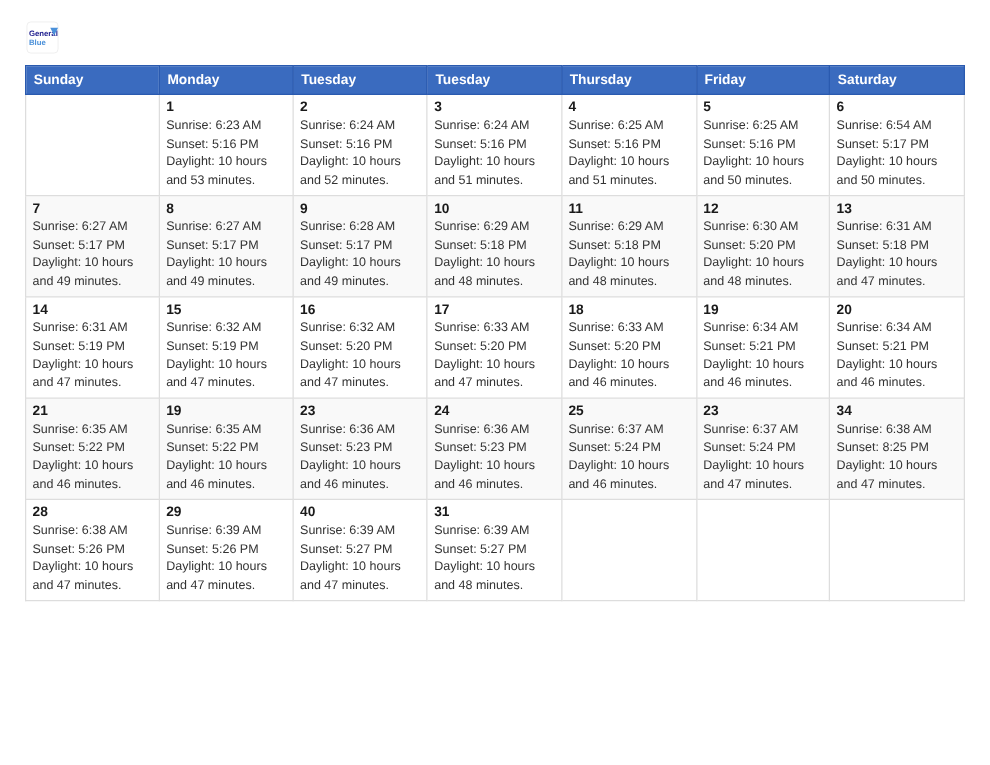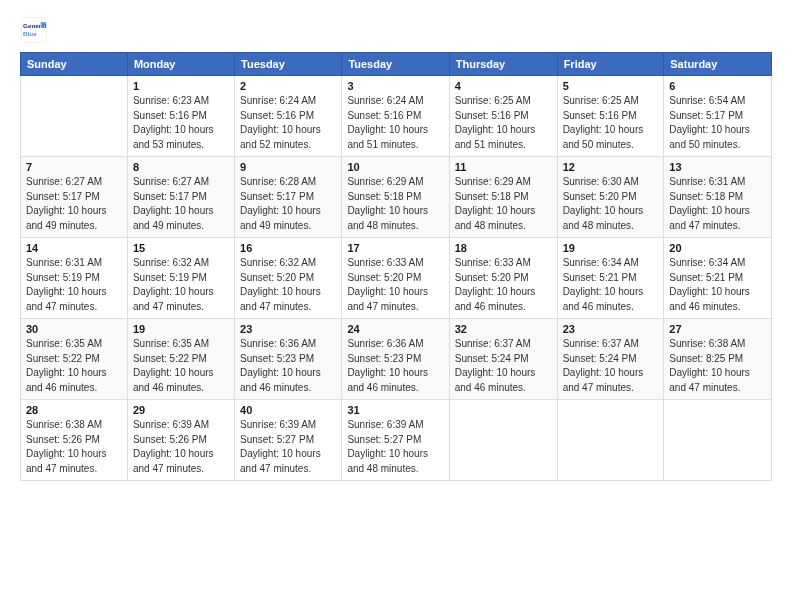--- a/index.html
+++ b/index.html
@@ -256,21 +256,21 @@
           <td>
             <span class="day-num">20</span>
             <div class="day-info">Sunrise: 6:34 AM
 Sunset: 5:21 PM
 Daylight: 10 hours
 and 46 minutes.</div>
           </td>
         </tr>
         <tr>
           <td>
-            <span class="day-num">30</span>
+            <span class="day-num">21</span>
             <div class="day-info">Sunrise: 6:35 AM
 Sunset: 5:22 PM
 Daylight: 10 hours
 and 46 minutes.</div>
           </td>
           <td>
             <span class="day-num">19</span>
             <div class="day-info">Sunrise: 6:35 AM
 Sunset: 5:22 PM
 Daylight: 10 hours
@@ -284,35 +284,35 @@
 and 46 minutes.</div>
           </td>
           <td>
             <span class="day-num">24</span>
             <div class="day-info">Sunrise: 6:36 AM
 Sunset: 5:23 PM
 Daylight: 10 hours
 and 46 minutes.</div>
           </td>
           <td>
-            <span class="day-num">32</span>
+            <span class="day-num">25</span>
             <div class="day-info">Sunrise: 6:37 AM
 Sunset: 5:24 PM
 Daylight: 10 hours
 and 46 minutes.</div>
           </td>
           <td>
             <span class="day-num">23</span>
             <div class="day-info">Sunrise: 6:37 AM
 Sunset: 5:24 PM
 Daylight: 10 hours
 and 47 minutes.</div>
           </td>
           <td>
-            <span class="day-num">27</span>
+            <span class="day-num">34</span>
             <div class="day-info">Sunrise: 6:38 AM
 Sunset: 8:25 PM
 Daylight: 10 hours
 and 47 minutes.</div>
           </td>
         </tr>
         <tr>
           <td>
             <span class="day-num">28</span>
             <div class="day-info">Sunrise: 6:38 AM

